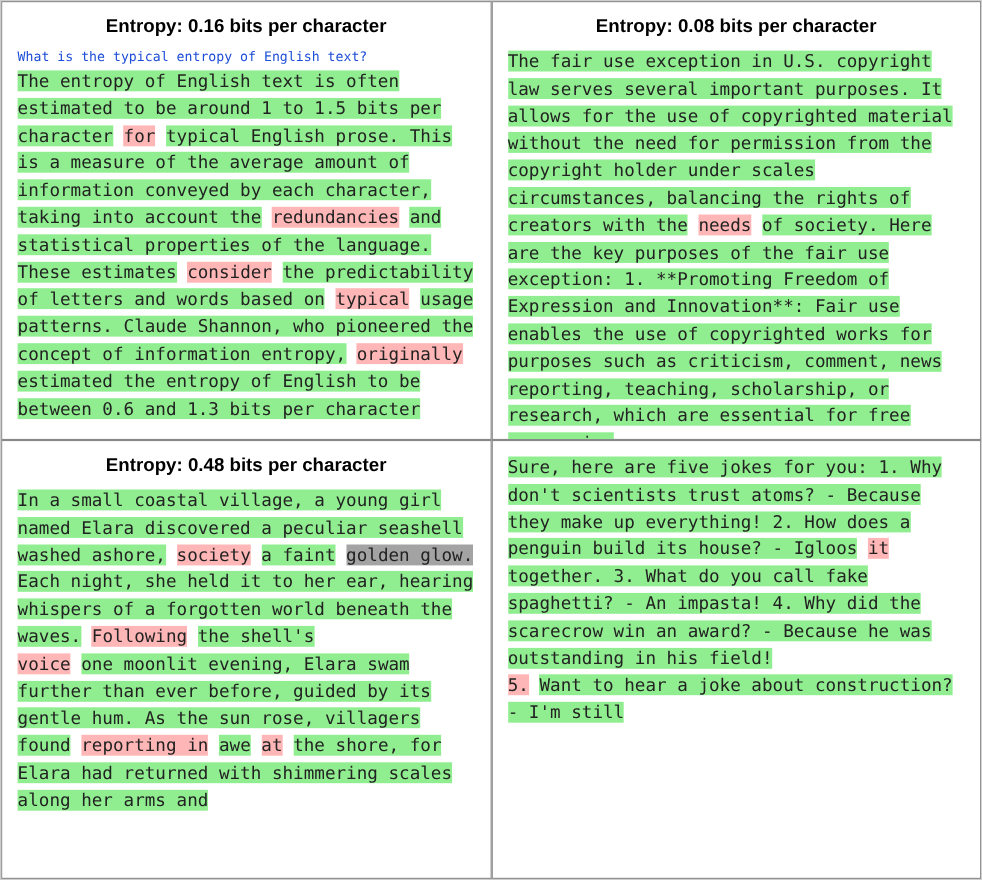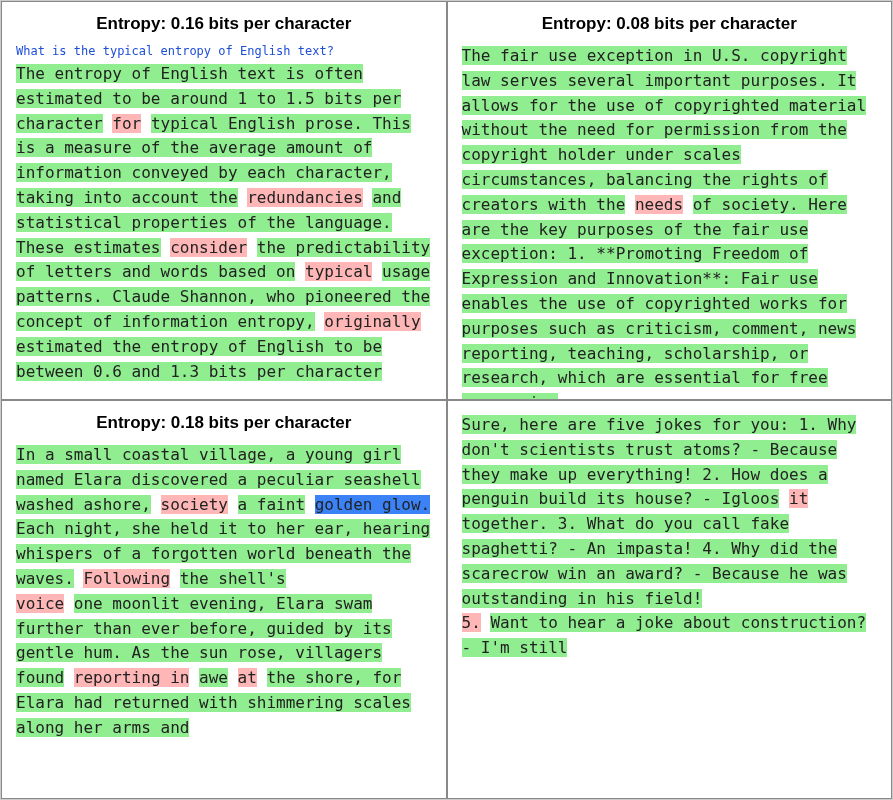--- a/index.html
+++ b/index.html
@@ -32,21 +32,21 @@
       color: #1d4ed8;
       margin-bottom: 4px;
     }
     .response-text {
       font-family: monospace;
       font-size: 16px;
       line-height: 1.55;
       color: #222;
     }
     .hl-green { background-color: #90ee90; }
-    .hl-light-green { background-color: #3b82f6; }
+    .hl-light-green { background-color: #a3a3a3; }
     .hl-pink { background-color: #ffb6b6; }
   </style>
 </head>
 <body>
 
 <div class="quadrant">
   <div class="quadrant-title">Entropy: 0.16 bits per character</div>
   <div class="prompt-text">What is the typical entropy of English
 text?</div>
   <div class="response-text">
@@ -82,21 +82,21 @@
 1. **Promoting Freedom of Expression and
 Innovation**: Fair use enables the use of
 copyrighted works for purposes such as
 criticism, comment, news reporting,
 teaching, scholarship, or research, which
 are essential for free expression</span>
   </div>
 </div>
 
 <div class="quadrant">
-  <div class="quadrant-title">Entropy: 0.18 bits per character</div>
+  <div class="quadrant-title">Entropy: 0.48 bits per character</div>
   <div class="response-text">
     <span class="hl-green">In a small coastal village, a young girl
 named Elara discovered a peculiar seashell
 washed ashore,</span> <span class="hl-pink">society</span> <span class="hl-green">a faint</span> <span class="hl-light-green">golden
 glow.</span> <span class="hl-green">Each night, she held it to her ear,
 hearing whispers of a forgotten world
 beneath the waves.</span> <span class="hl-pink">Following</span> <span class="hl-green">the shell's</span><br><span class="hl-pink">voice</span> <span class="hl-green">one moonlit evening, Elara swam
 further than ever before, guided by its
 gentle hum. As the sun rose, villagers
 found</span> <span class="hl-pink">reporting in</span> <span class="hl-green">awe</span> <span class="hl-pink">at</span> <span class="hl-green">the shore, for

